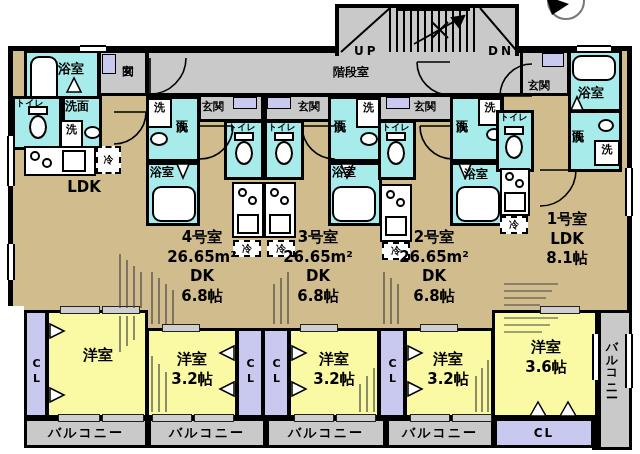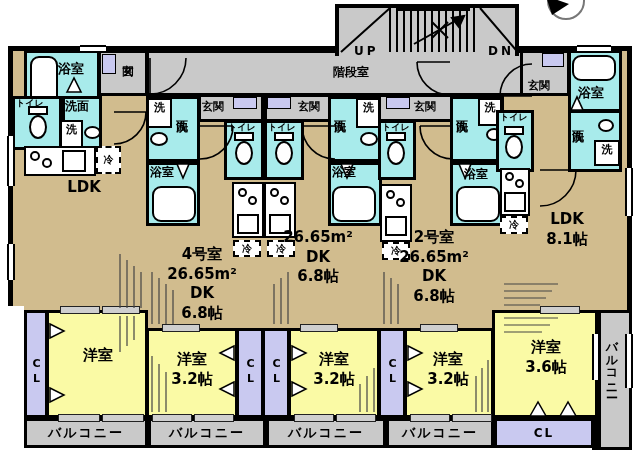--- a/index.html
+++ b/index.html
@@ -229,36 +229,37 @@
     <div>LDK</div>
   </div>
   <div class="stack" style="left:56px;top:346px;width:84px;font-size:15px;">
     <div>洋室</div>
   </div>
 
   <div class="lbl vt" style="left:176px;top:110px;font-size:12px;line-height:1;">洗面</div>
   <div class="lbl" style="left:150px;top:166px;font-size:12px;">浴室</div>
   <div class="lbl" style="left:202px;top:101px;font-size:11px;">玄関</div>
   <div class="lbl" style="left:228px;top:123px;font-size:9px;">トイレ</div>
-  <div class="stack" style="left:148px;top:228px;width:108px;font-size:15px;margin-top:17px;">
+  <div class="stack" style="left:148px;top:228px;width:108px;font-size:15px;">
     <div>4号室</div>
     <div>26.65m²</div>
     <div>DK</div>
     <div>6.8帖</div>
   </div>
   <div class="stack" style="left:150px;top:350px;width:84px;font-size:15px;">
     <div>洋室</div>
     <div>3.2帖</div>
   </div>
 
   <div class="lbl" style="left:298px;top:101px;font-size:11px;">玄関</div>
   <div class="lbl" style="left:268px;top:123px;font-size:9px;">トイレ</div>
   <div class="lbl vt" style="left:334px;top:110px;font-size:12px;line-height:1;">洗面</div>
   <div class="lbl" style="left:332px;top:166px;font-size:12px;">浴室</div>
   <div class="stack" style="left:262px;top:228px;width:112px;font-size:15px;">
+    <div>3号室</div>
     <div>26.65m²</div>
     <div>DK</div>
     <div>6.8帖</div>
   </div>
   <div class="stack" style="left:292px;top:350px;width:84px;font-size:15px;">
     <div>洋室</div>
     <div>3.2帖</div>
   </div>
 
   <div class="lbl" style="left:414px;top:101px;font-size:11px;">玄関</div>
@@ -274,20 +275,21 @@
   <div class="stack" style="left:406px;top:350px;width:84px;font-size:15px;">
     <div>洋室</div>
     <div>3.2帖</div>
   </div>
 
   <div class="lbl" style="left:528px;top:80px;font-size:11px;">玄関</div>
   <div class="lbl" style="left:578px;top:86px;font-size:13px;">浴室</div>
   <div class="lbl" style="left:500px;top:113px;font-size:9px;">トイレ</div>
   <div class="lbl vt" style="left:572px;top:120px;font-size:12px;line-height:1;">洗面</div>
   <div class="stack" style="left:506px;top:210px;width:122px;font-size:15px;">
+    <div>1号室</div>
     <div>LDK</div>
     <div>8.1帖</div>
   </div>
   <div class="stack" style="left:502px;top:338px;width:88px;font-size:15px;">
     <div>洋室</div>
     <div>3.6帖</div>
   </div>
 
   <div class="lbl" style="left:24px;top:426px;width:124px;font-size:13px;letter-spacing:2px;">バルコニー</div>
   <div class="lbl" style="left:148px;top:426px;width:118px;font-size:13px;letter-spacing:2px;">バルコニー</div>

